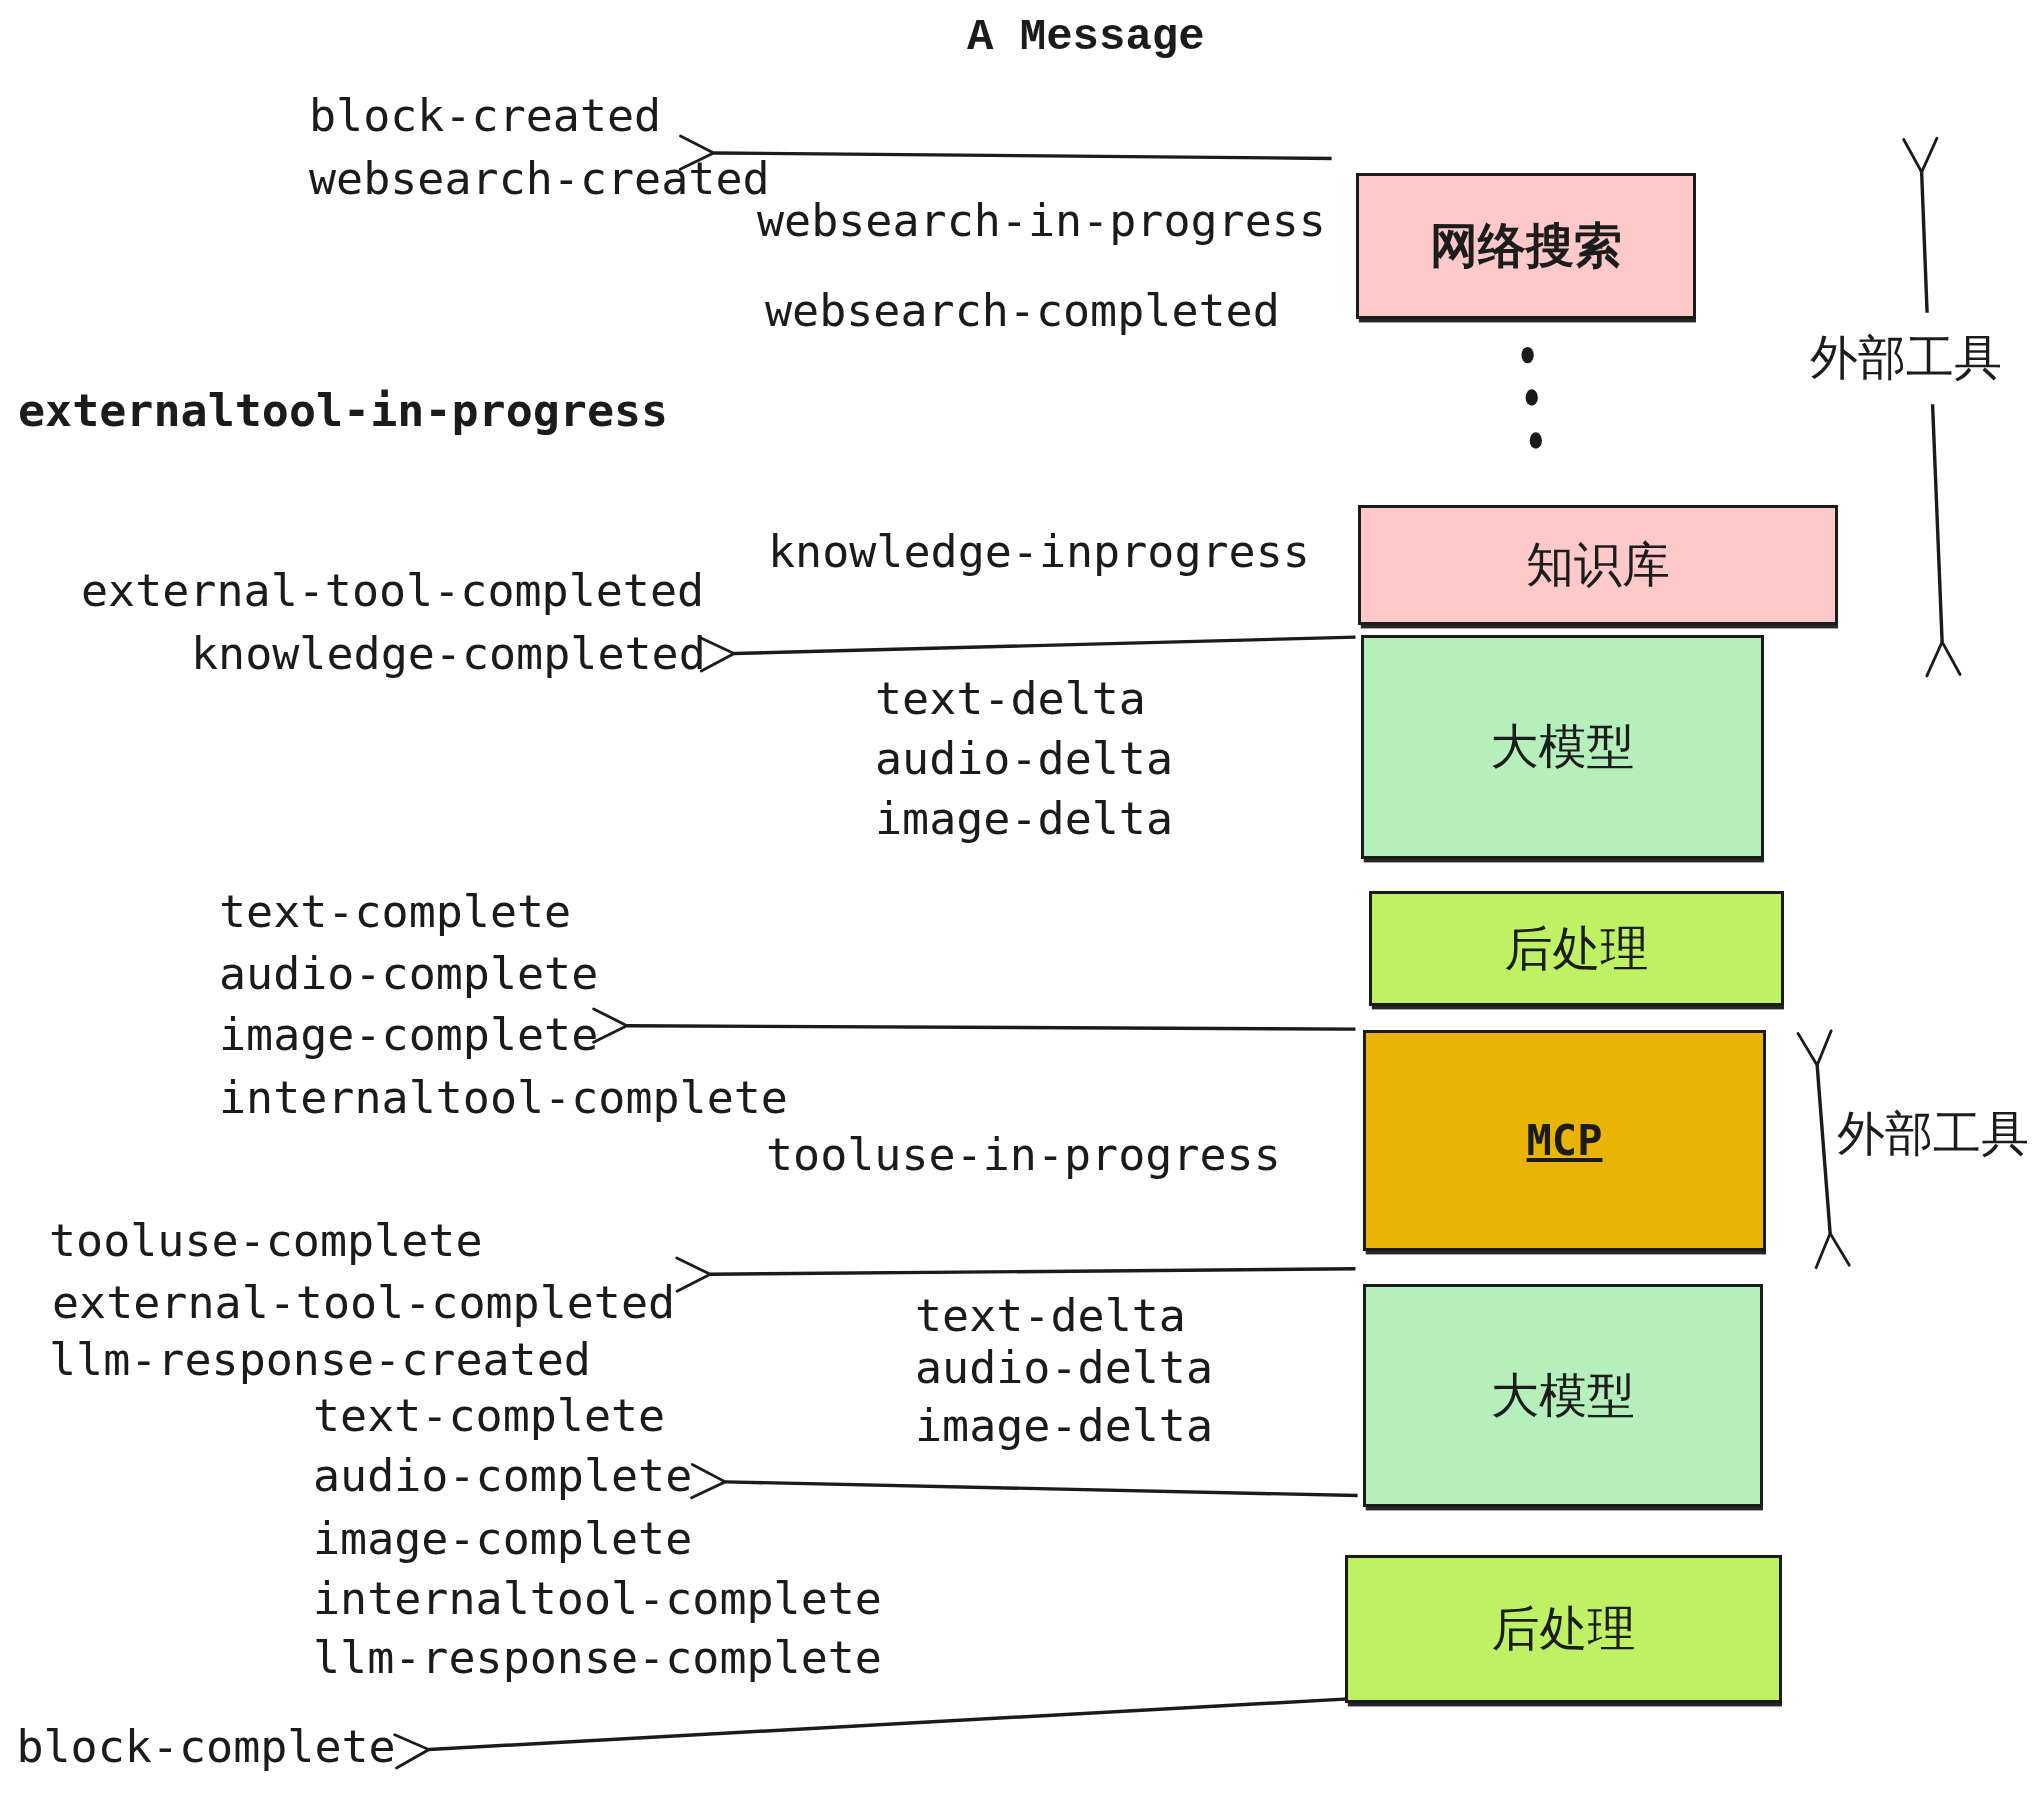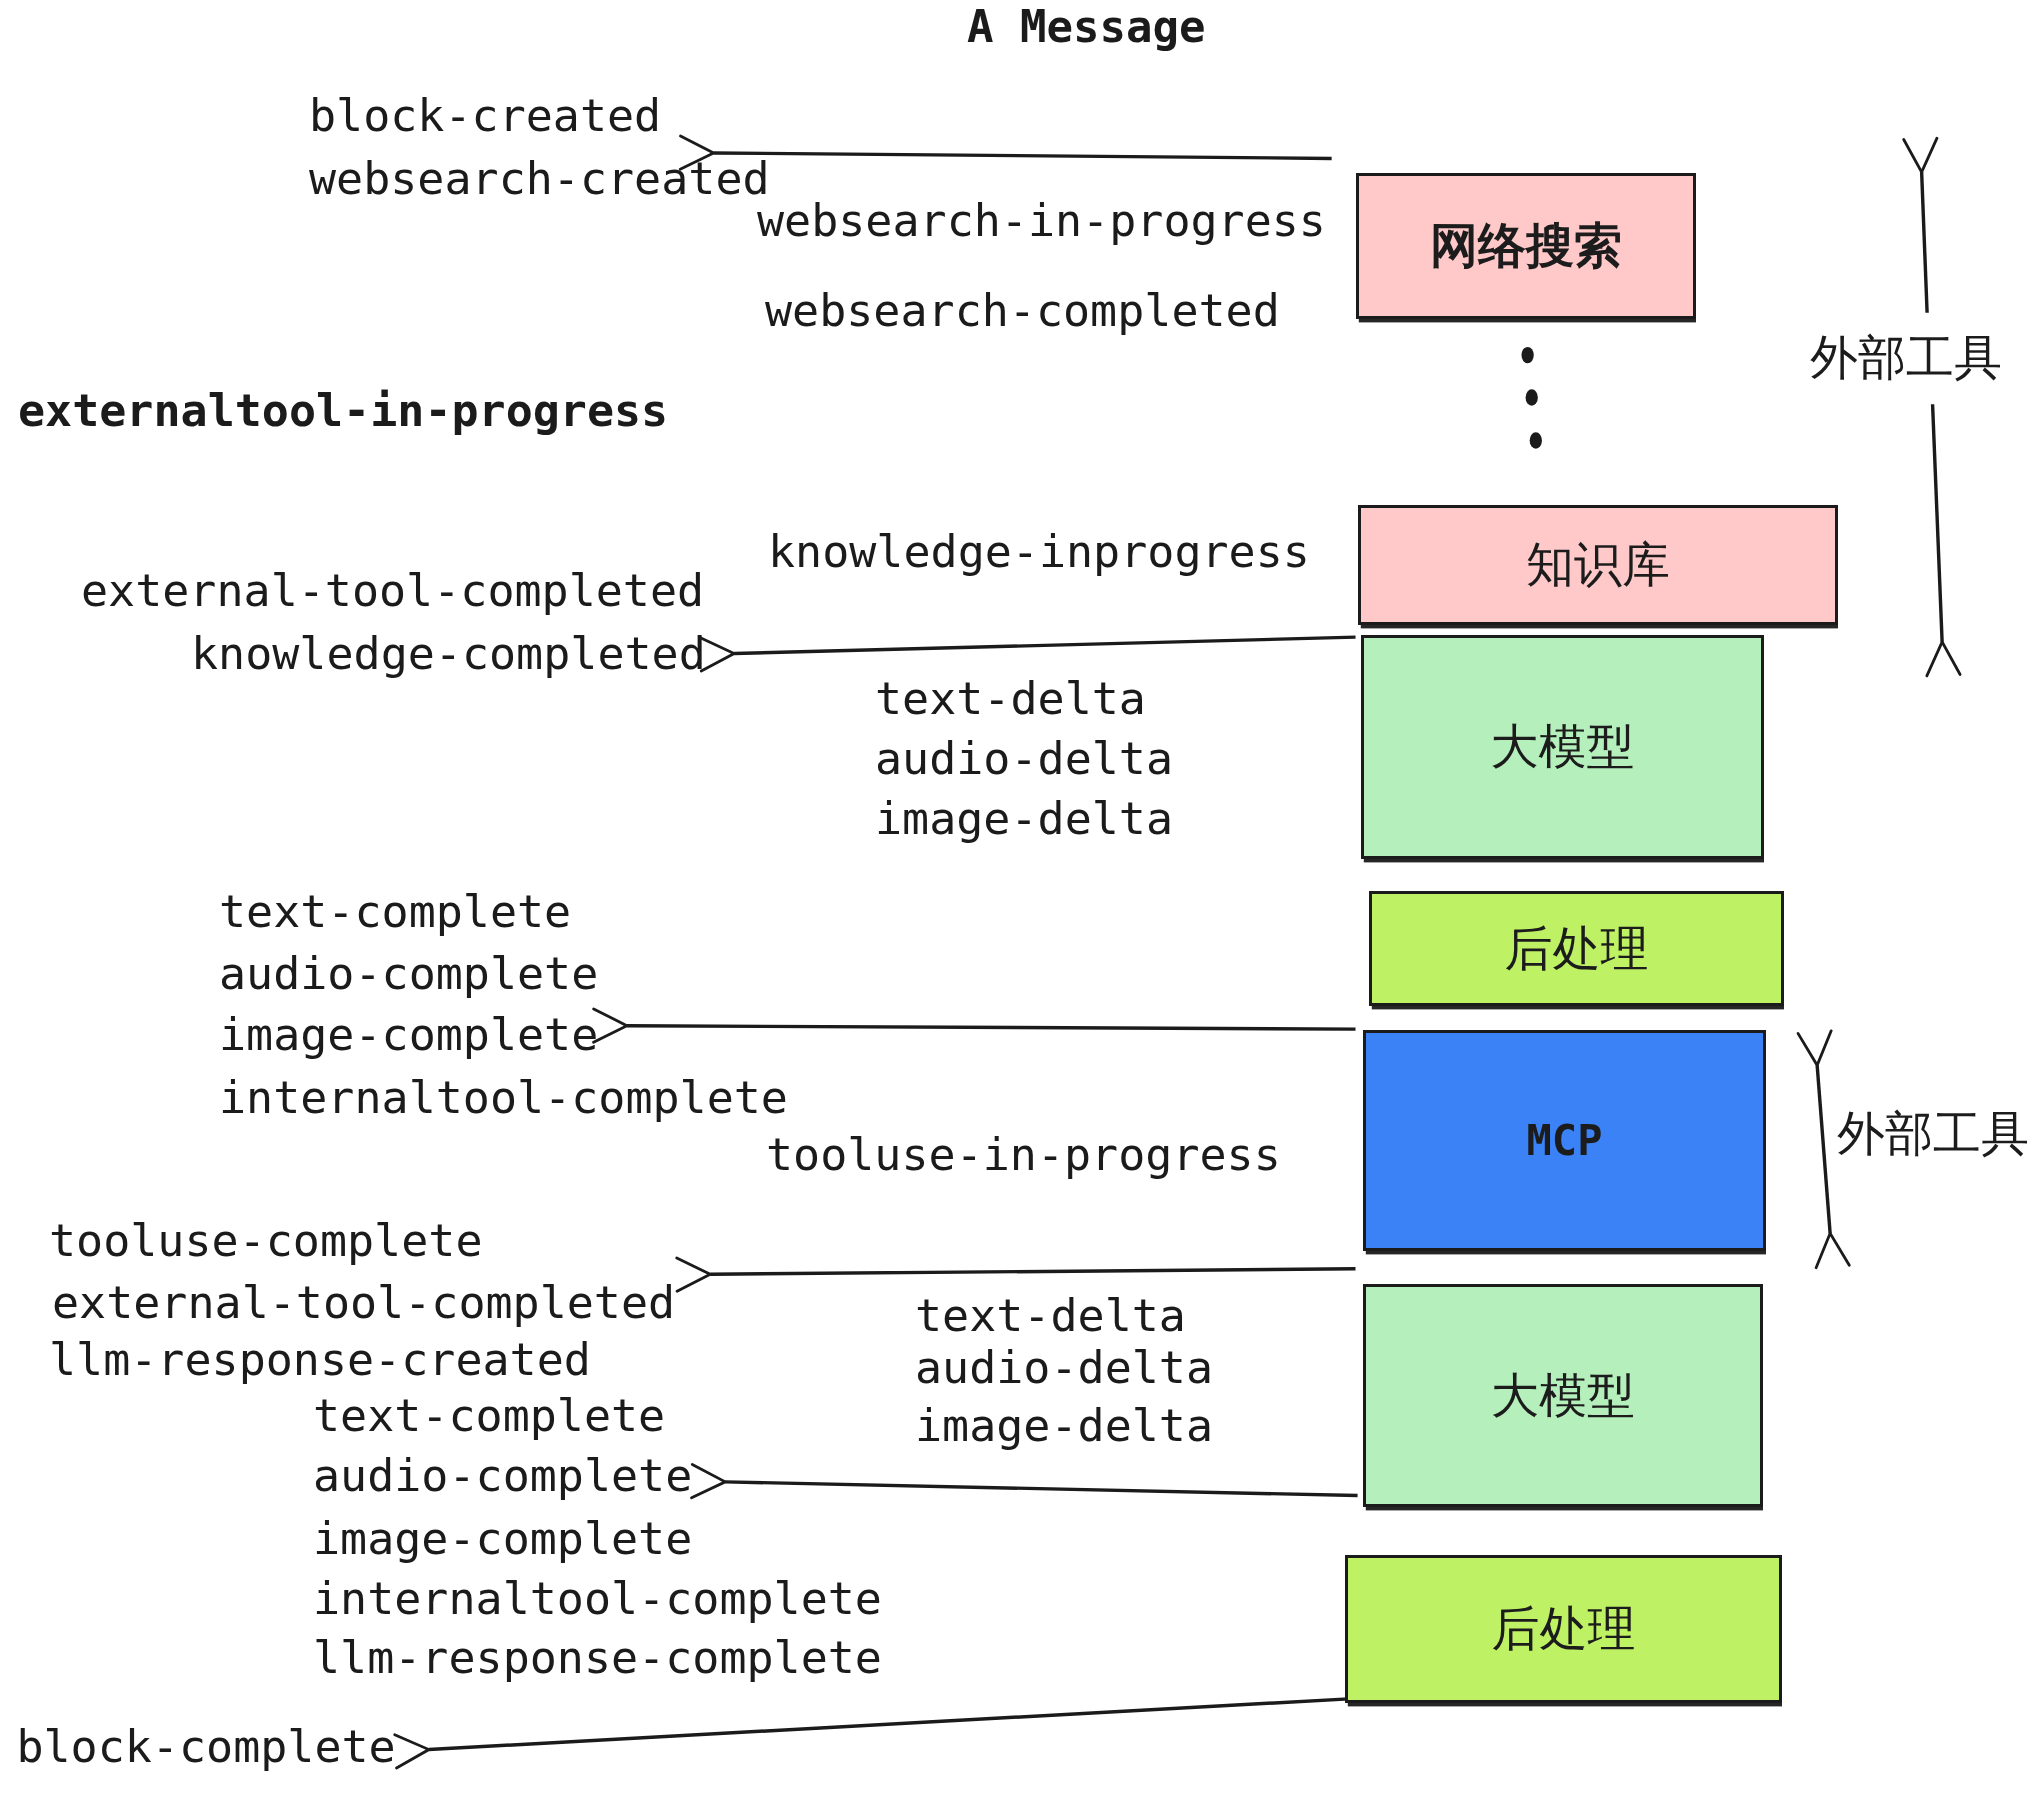--- a/index.html
+++ b/index.html
@@ -9,21 +9,21 @@
   .lbl{position:absolute;font-family:"DejaVu Sans Mono",monospace;font-size:45px;line-height:1.2;
        color:#1b1b1b;white-space:nowrap;z-index:2;}
   .title{position:absolute;font-family:"DejaVu Sans Mono",monospace;font-weight:bold;font-size:44px;
        color:#1b1b1b;white-space:nowrap;z-index:2;}
   .box{position:absolute;border:3.4px solid #1b1b1b;display:flex;align-items:center;justify-content:center;
        font-family:"Liberation Sans","DejaVu Sans",sans-serif;font-size:48px;color:#1c1c1c;
        box-shadow:1.4px 4.8px 0 -1.4px #262626;z-index:2;box-sizing:border-box;}
   .box.mono{font-family:"DejaVu Sans Mono",monospace;font-weight:bold;font-size:42px;}
   .pink{background:#ffc9c9;}
   .green{background:#b5f0bc;}
-  .yellow{background:#3b82f6;}
+  .yellow{background:#eab308;text-decoration:underline;}
   .white{background:#bef264;}
   .cjk{position:absolute;font-family:"Liberation Sans","DejaVu Sans",sans-serif;font-size:48px;
        color:#1c1c1c;white-space:nowrap;z-index:2;}
 </style>
 </head>
 <body>
 
 <div id="canvas">
 
   <svg id="arrows" viewBox="0 0 2980 2630">
@@ -42,21 +42,21 @@
 
     <line x1="2822" y1="458" x2="2814" y2="252" stroke="#1b1b1b" stroke-width="5" marker-end="url(#ah)"></line>
     <line x1="2830" y1="592" x2="2844" y2="940" stroke="#1b1b1b" stroke-width="5" marker-end="url(#ah)"></line>
     <line x1="2661" y1="1560" x2="2680" y2="1806" stroke="#1b1b1b" stroke-width="5" marker-start="url(#ah)" marker-end="url(#ah)"></line>
 
     <ellipse cx="2237" cy="520" rx="9" ry="12" fill="#1b1b1b"></ellipse>
     <ellipse cx="2243" cy="582" rx="9" ry="12" fill="#1b1b1b"></ellipse>
     <ellipse cx="2249" cy="645" rx="9" ry="12" fill="#1b1b1b"></ellipse>
   </svg>
 
-  <div class="title" style="left:967px;top:1px;">A Message</div>
+  <div class="title" style="left:967px;top:12px;font-family:Liberation Mono, monospace;">A Message</div>
 
   <div class="lbl" style="left:309px;top:89px;">block-created</div>
   <div class="lbl" style="left:309px;top:152px;">websearch-created</div>
   <div class="lbl" style="left:757px;top:194px;">websearch-in-progress</div>
   <div class="lbl" style="left:757px;top:284px;margin-left:8px;">websearch-completed</div>
   <div class="lbl" style="left:18px;top:384px;font-weight:bold;">externaltool-in-progress</div>
   <div class="lbl" style="left:768px;top:525px;">knowledge-inprogress</div>
   <div class="lbl" style="left:81px;top:564px;">external-tool-completed</div>
   <div class="lbl" style="left:191px;top:627px;">knowledge-completed</div>
 

